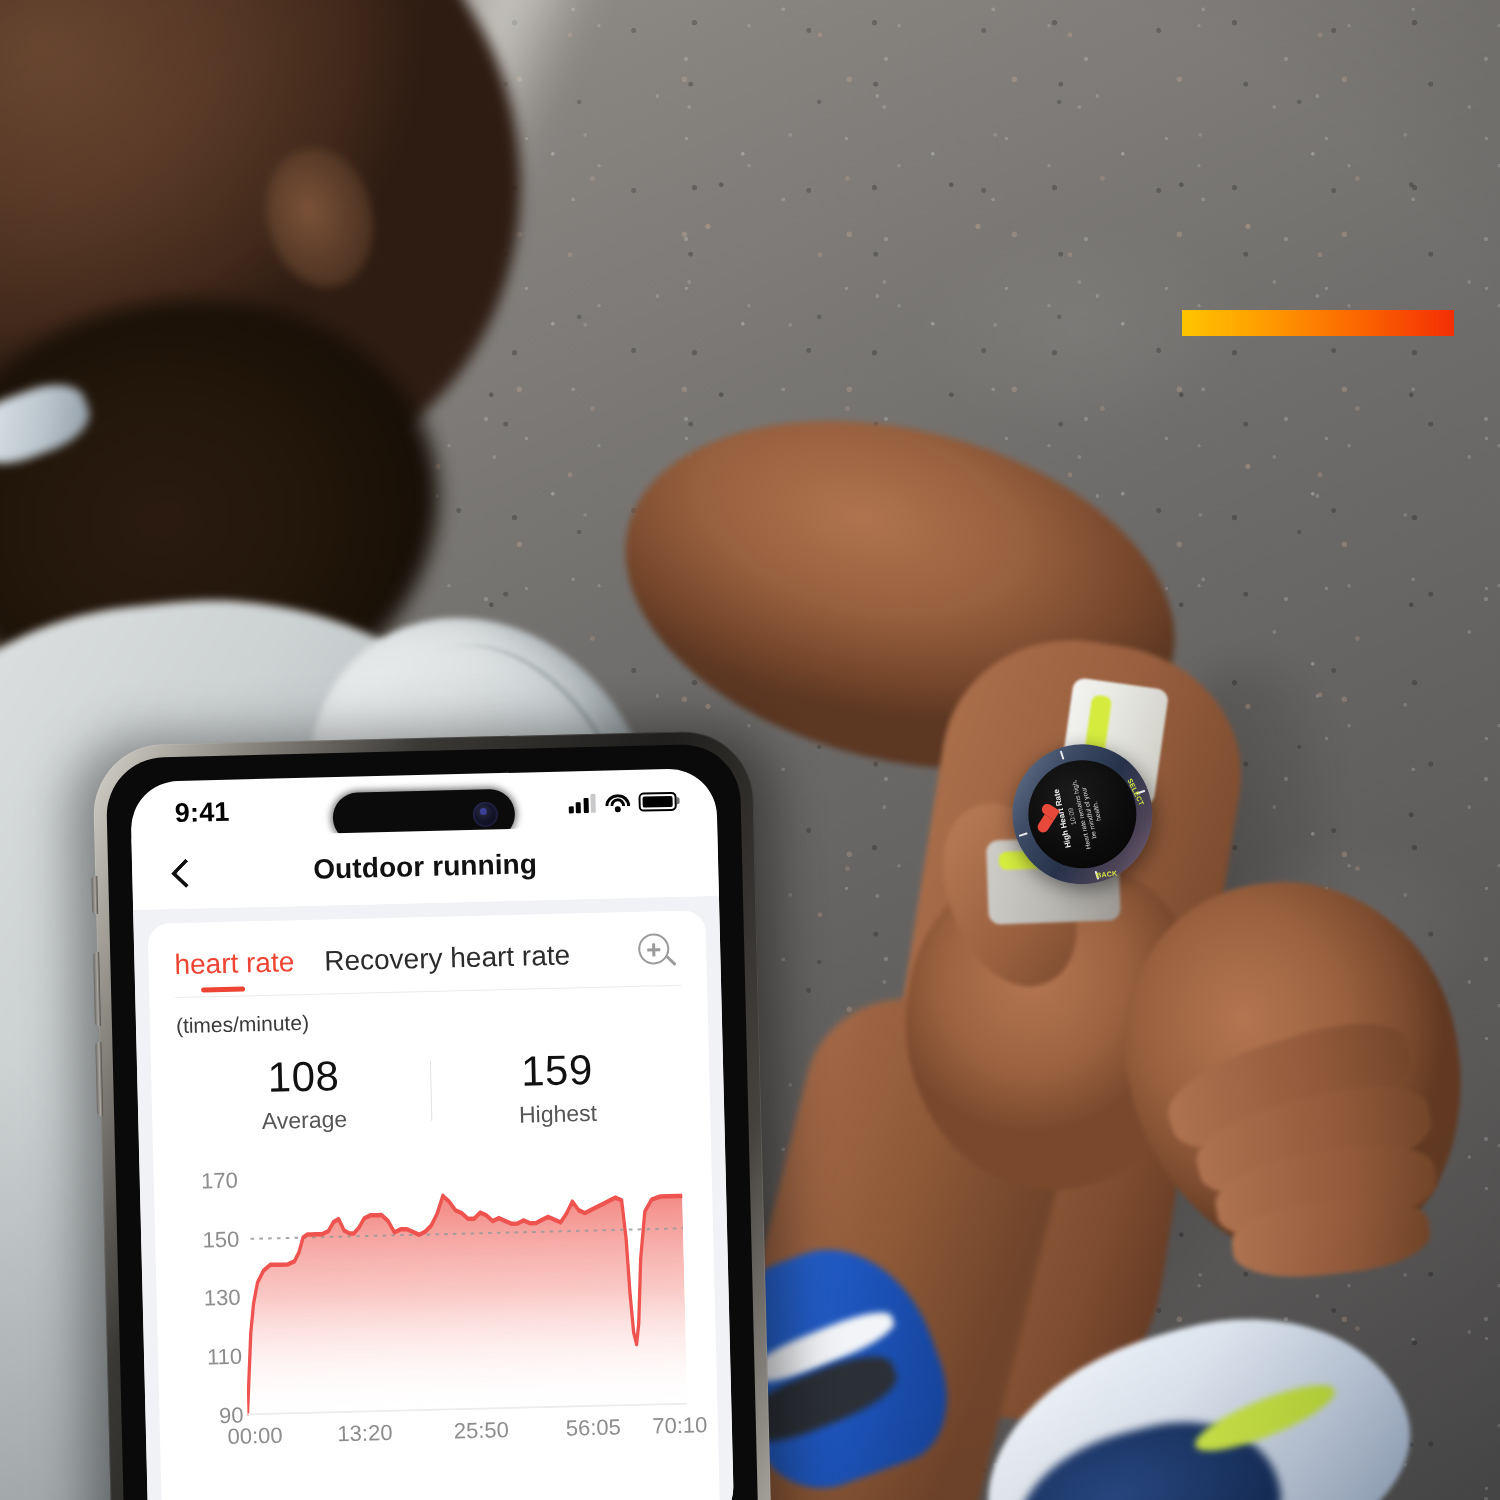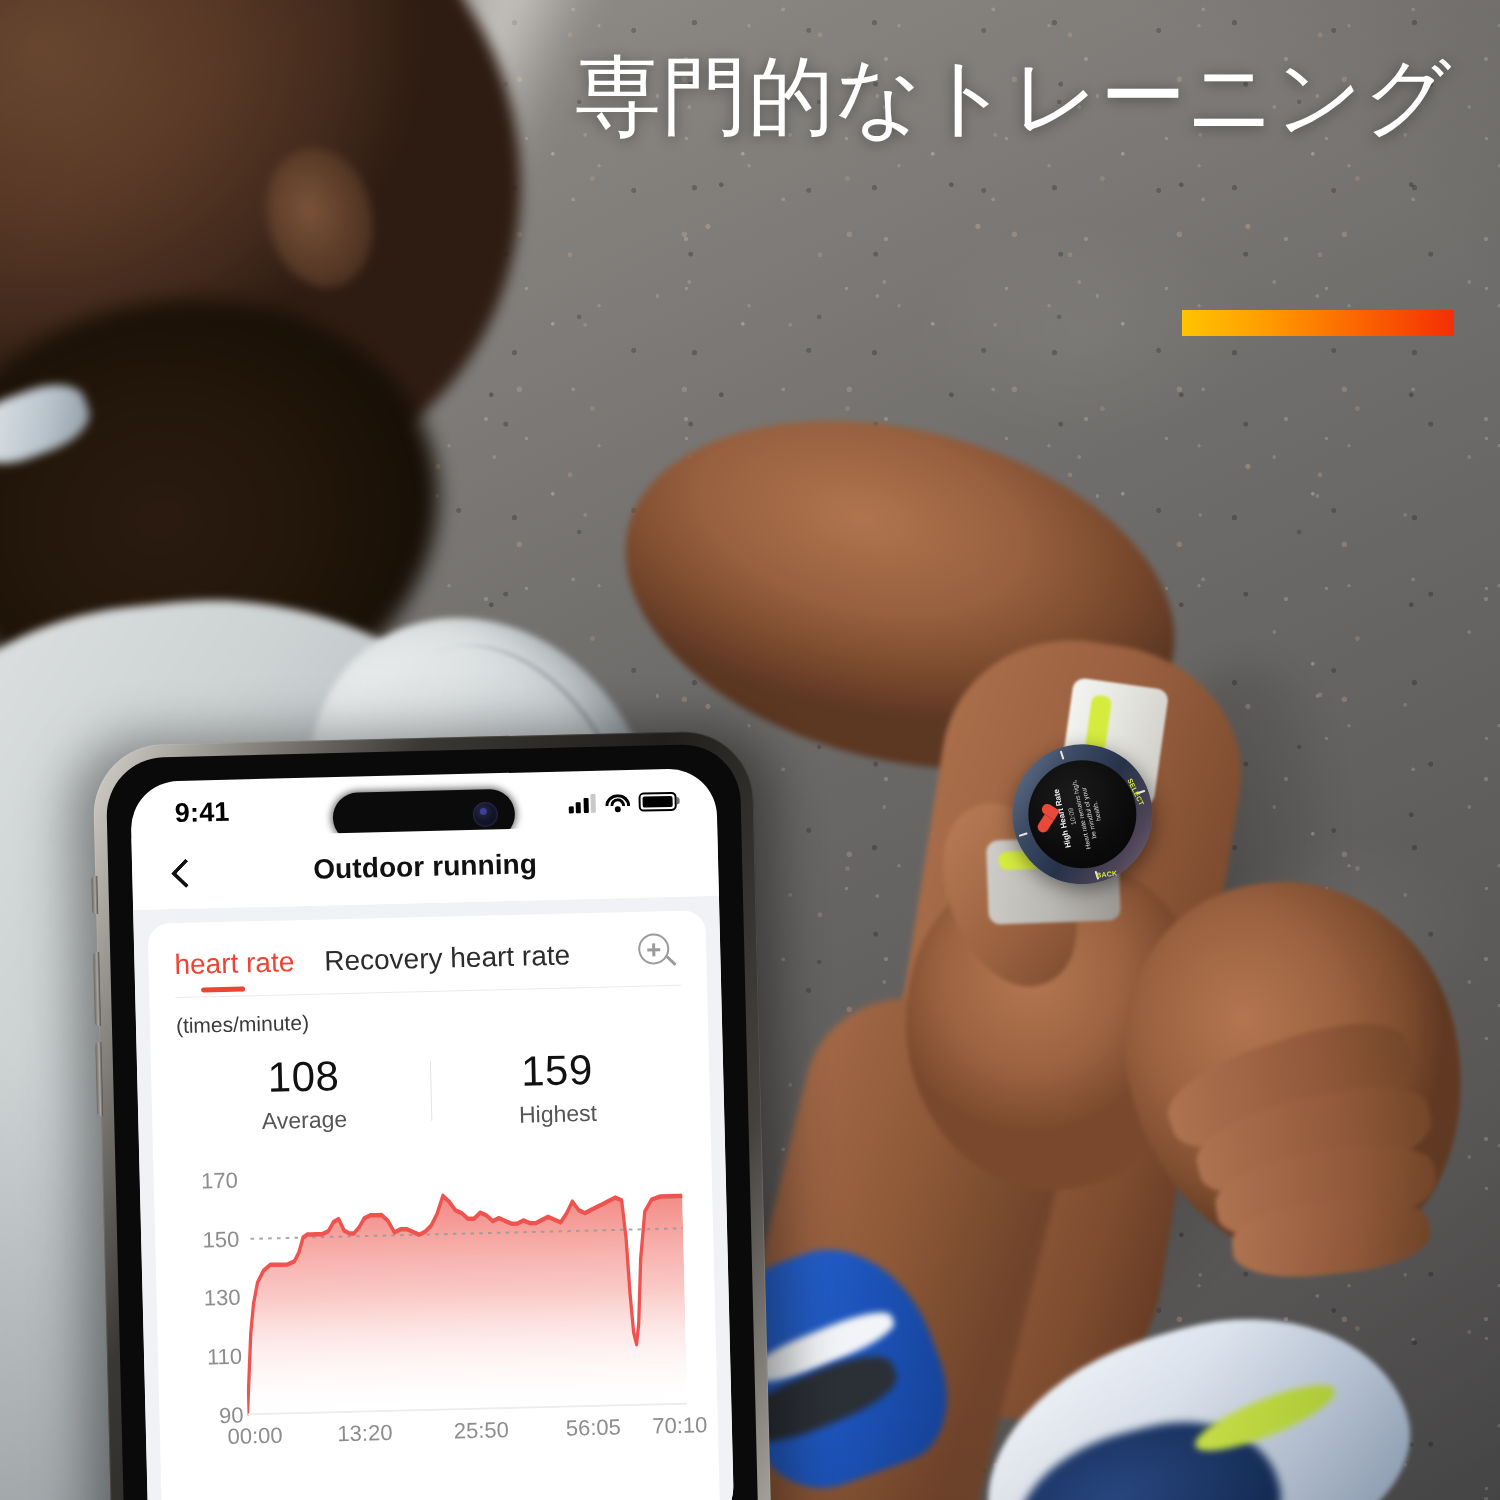--- a/index.html
+++ b/index.html
@@ -625,21 +625,20 @@
     <div class="finger f4"></div>
 
     <div class="shoe"></div>
     <div class="shoe-dark"></div>
     <div class="shoe-swoosh"></div>
 
     <div class="vignette"></div>
   </div>
 
   <div class="headline">
-    <span class="l1">専門的なトレーニング</span>
   </div>
   <div class="accent-bar"></div>
 
   <div id="watch">
     <div class="band-top"></div>
     <div class="band-top-neon"></div>
     <div class="band-bot"></div>
     <div class="band-bot-neon"></div>
 
     <div class="watch-body">

